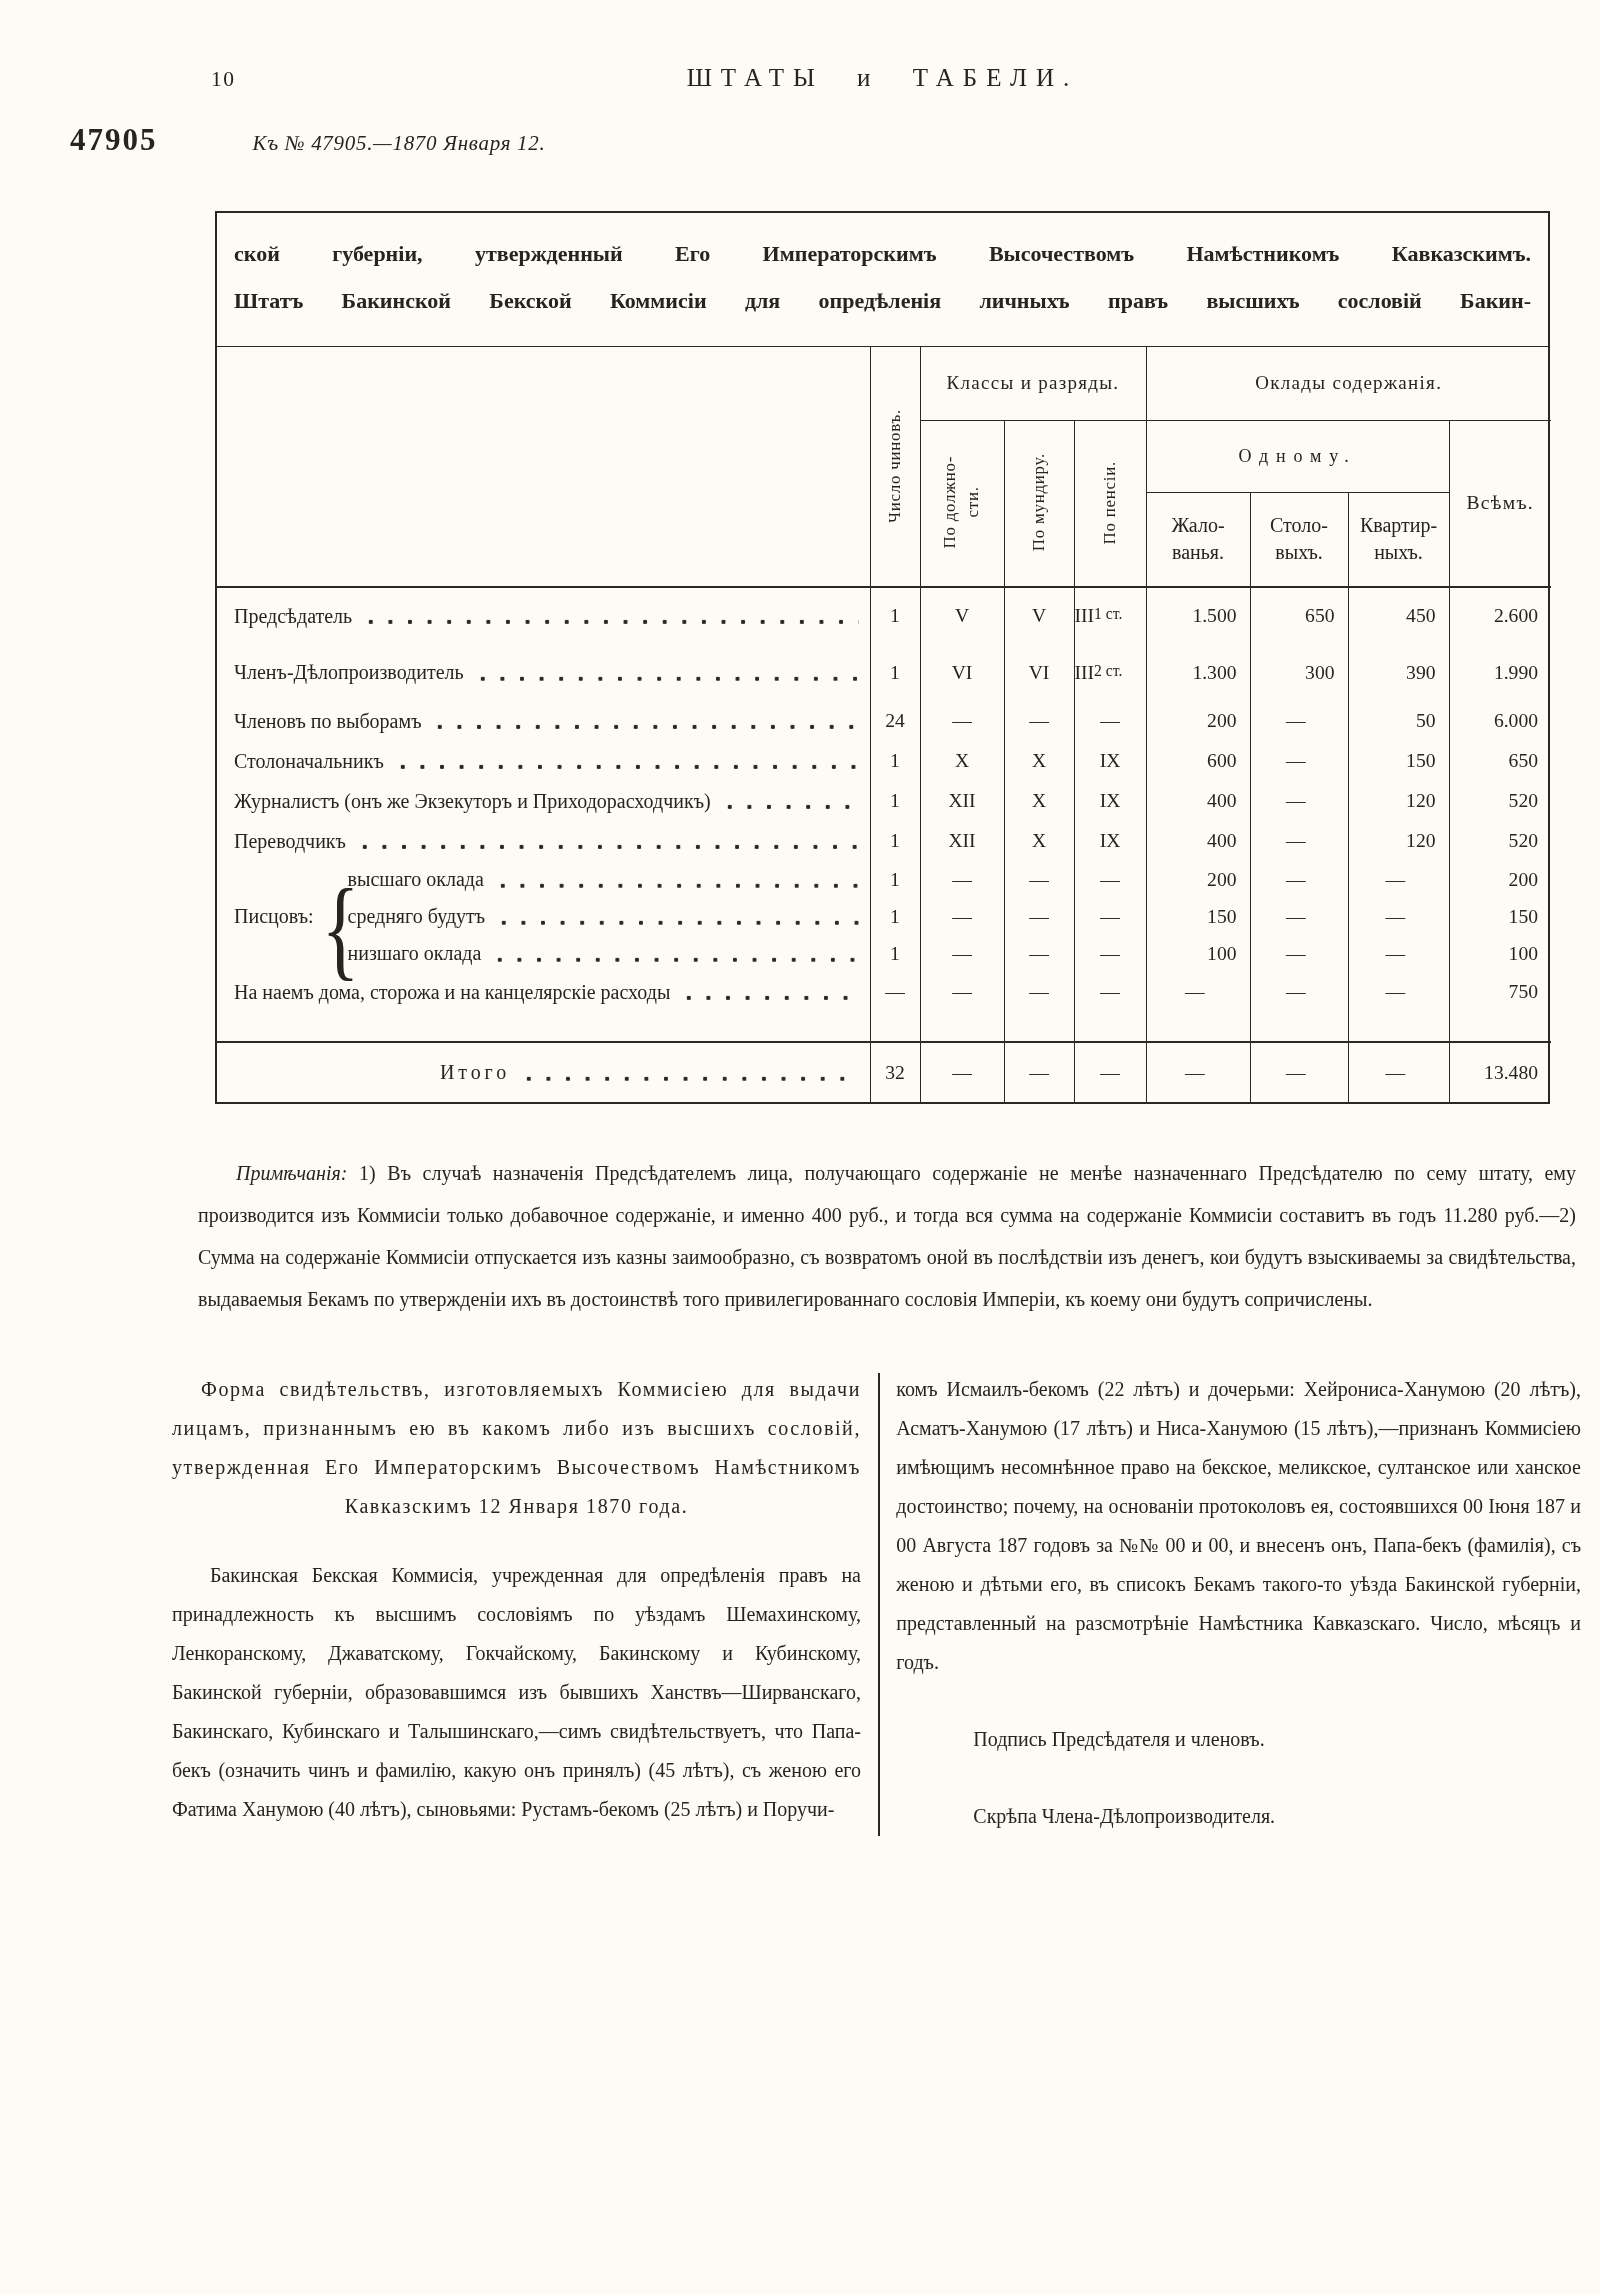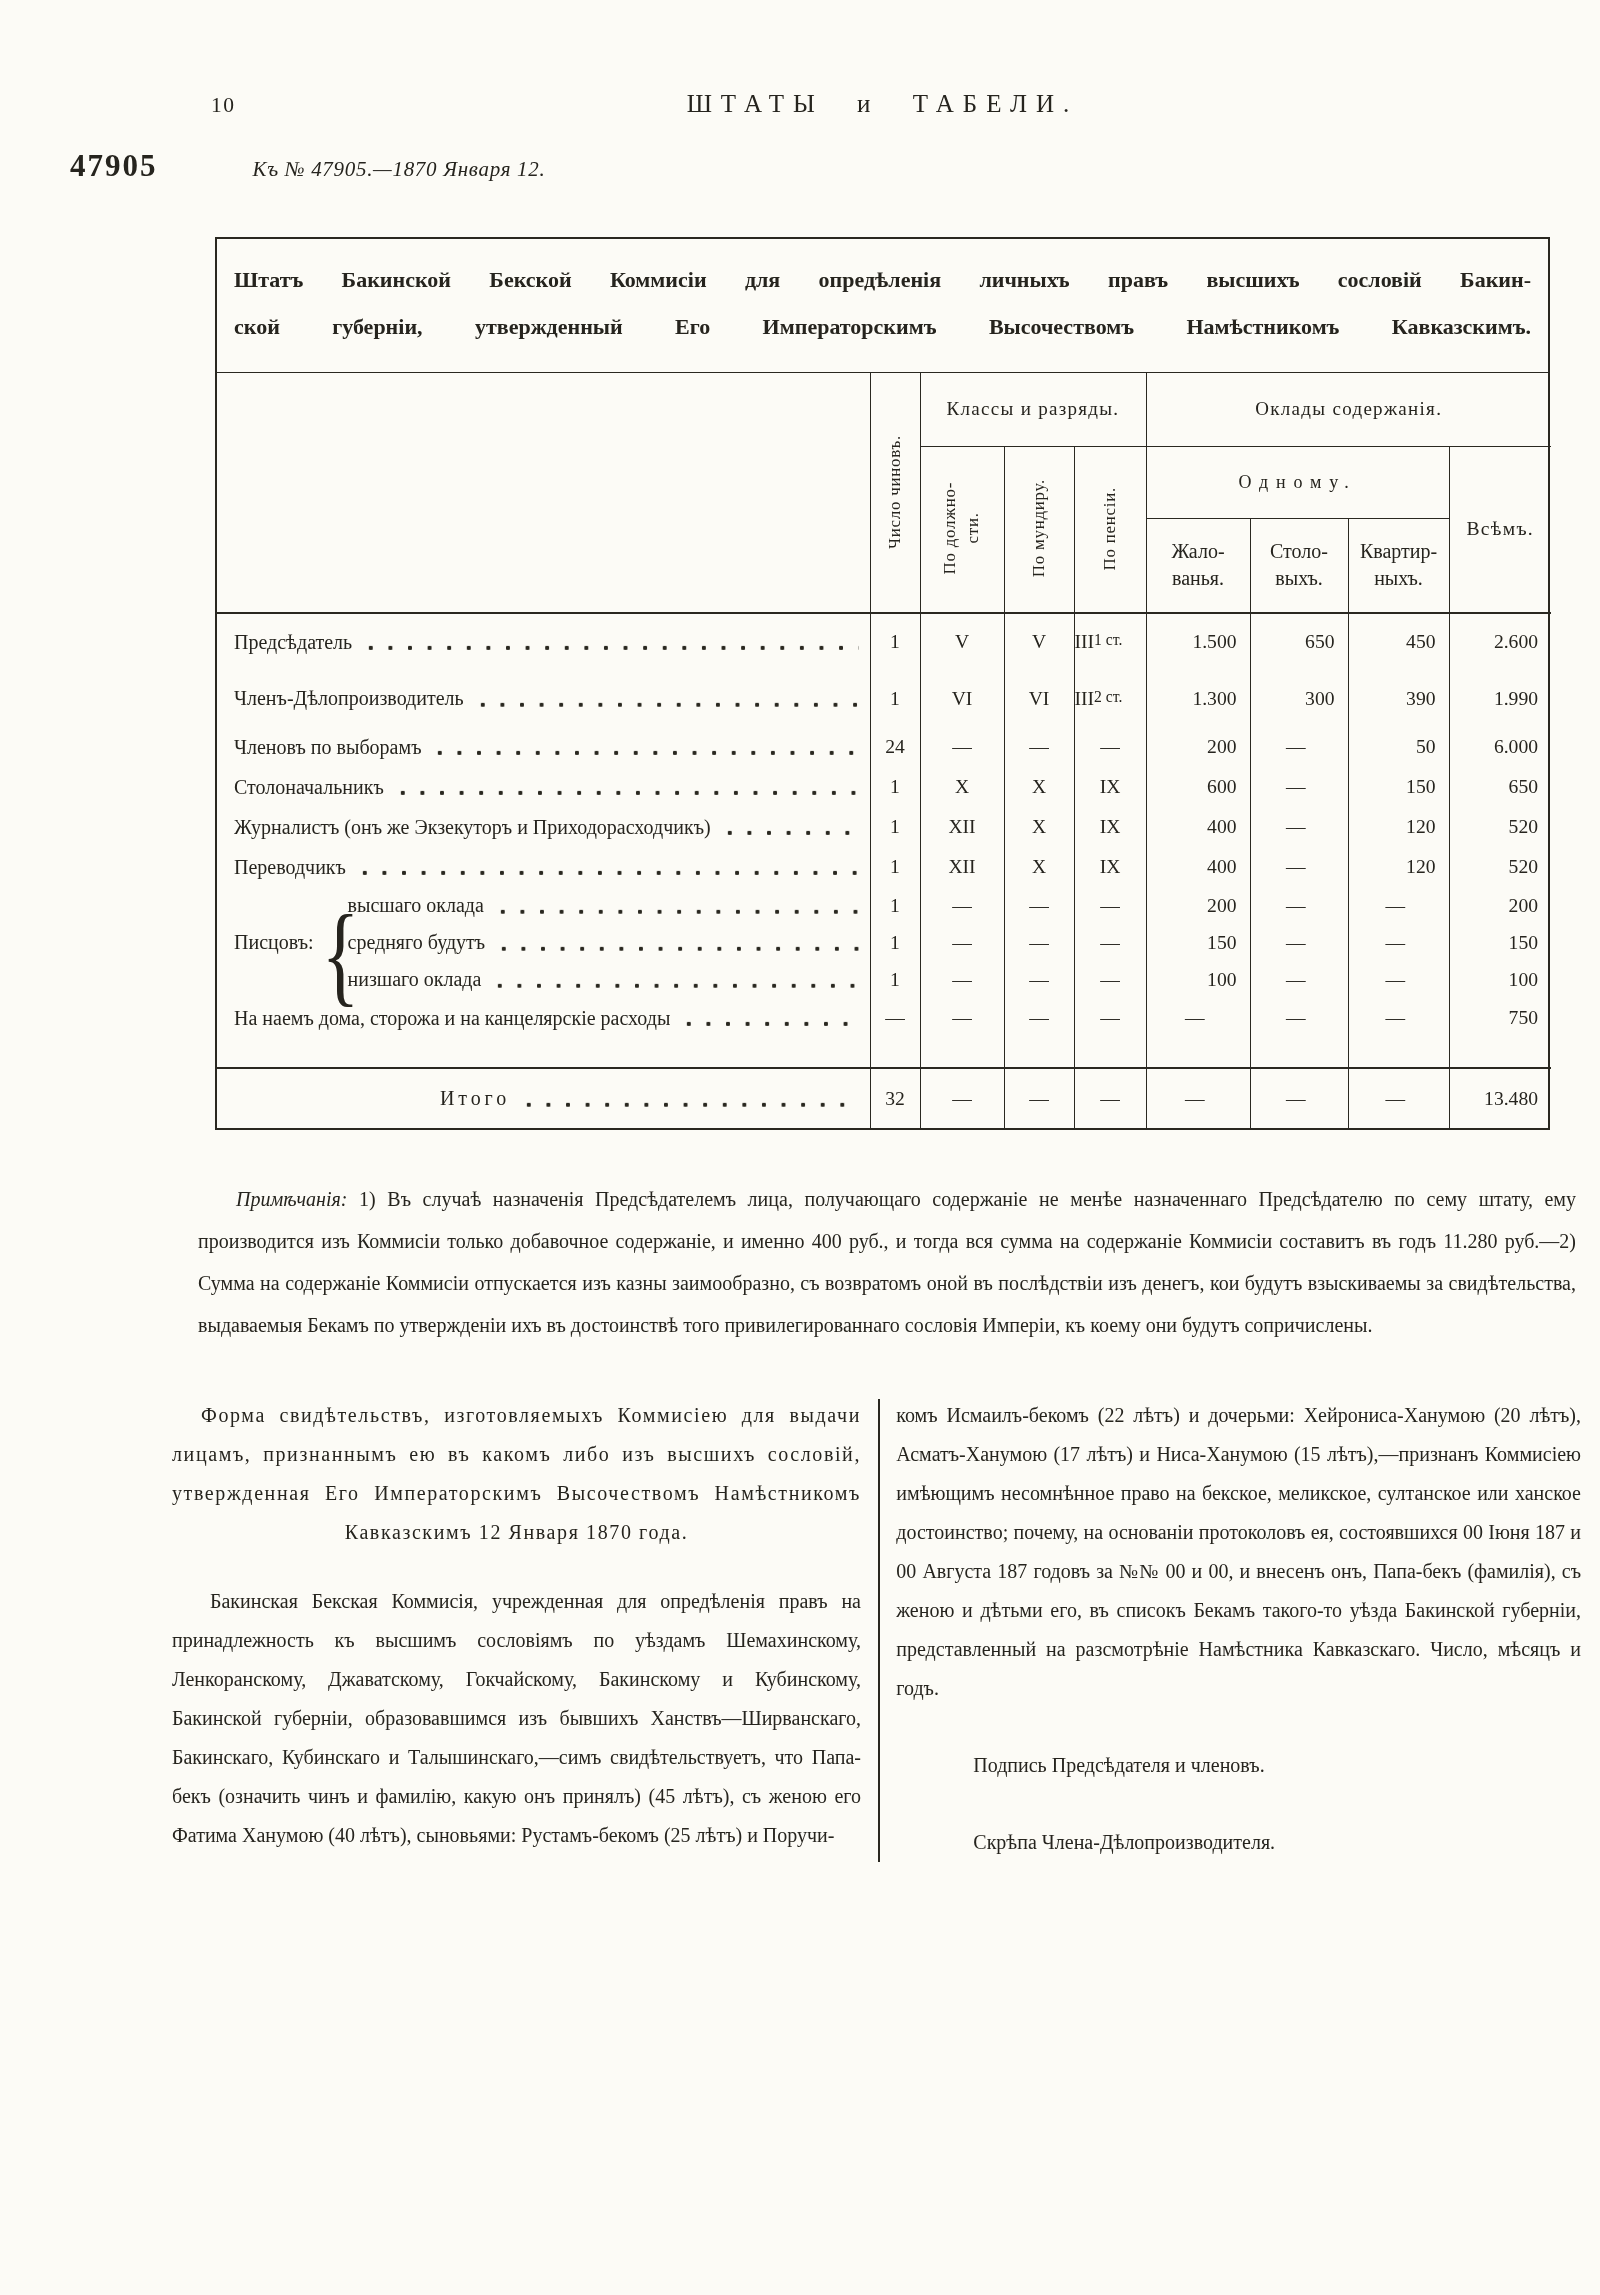--- a/index.html
+++ b/index.html
@@ -2,21 +2,21 @@
 <html style="font-size:10.4px"><head>
 <meta charset="utf-8">
 <style>
   * { box-sizing: border-box; }
   html, body { margin: 0; padding: 0; }
   body { width: 1601px; background: #dededa; }
   .page {
     position: relative; width: 1601px; height: 2295px;
     background: #fcfbf6; color: #26241e;
     font-family: "Liberation Serif", "DejaVu Serif", serif;
-    padding-top: 90px; overflow: hidden;
+    padding-top: 64px; overflow: hidden;
   }
   
   .masthead { position: relative; margin-left: 215px; width: 1335px; text-align: center; }
   .pagenum { position: absolute; left: -3.9px; top: 2.6px; font-size: 21.5px; letter-spacing: 1.3px; }
   .running-title { font-size: 25px; letter-spacing: 9px; word-spacing: 18px; }
   .act-line { margin: 30px 0 0 70px; display: flex; align-items: baseline; }
   .act-num { font-size: 31px; font-weight: bold; letter-spacing: 2px; }
   .act-ref { margin-left: 95px; font-size: 21px; font-style: italic; letter-spacing: 0.7px; }
 
   
@@ -90,22 +90,22 @@
     <span class="running-title">ШТАТЫ и ТАБЕЛИ.</span>
   </div>
 
   <div class="act-line">
     <span class="act-num">47905</span>
     <span class="act-ref">Къ № 47905.—1870 Января 12.</span>
   </div>
 
   <div class="table-box">
     <div class="tbl-title">
+      <div>ской губерніи, утвержденный Его Императорскимъ Высочествомъ Намѣстникомъ Кавказскимъ.</div>
       <div>Штатъ Бакинской Бекской Коммисіи для опредѣленія личныхъ правъ высшихъ сословій Бакин-</div>
-      <div>ской губерніи, утвержденный Его Императорскимъ Высочествомъ Намѣстникомъ Кавказскимъ.</div>
     </div>
     <table>
       <colgroup>
         <col style="width:124px">
           <col style="width:529px">
           <col style="width:50px">
         <col style="width:84px">
           <col style="width:70px">
           <col style="width:72px">
         <col style="width:104px">

